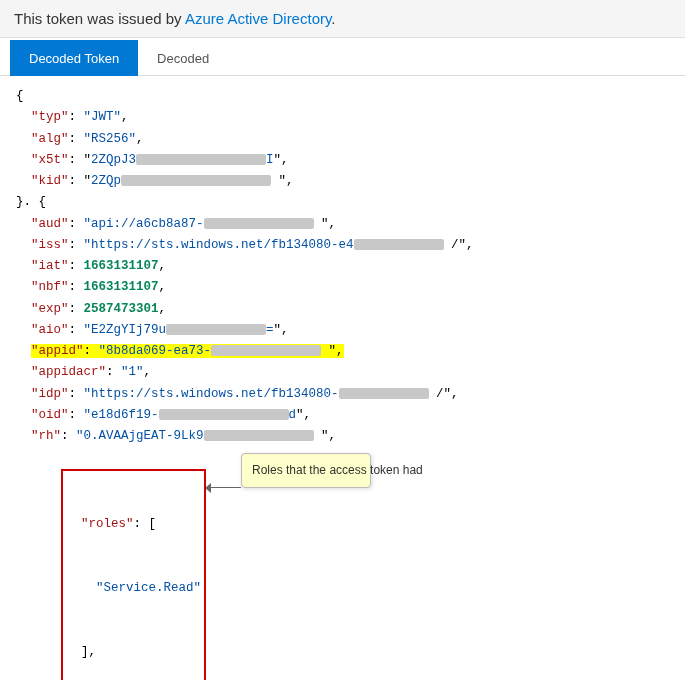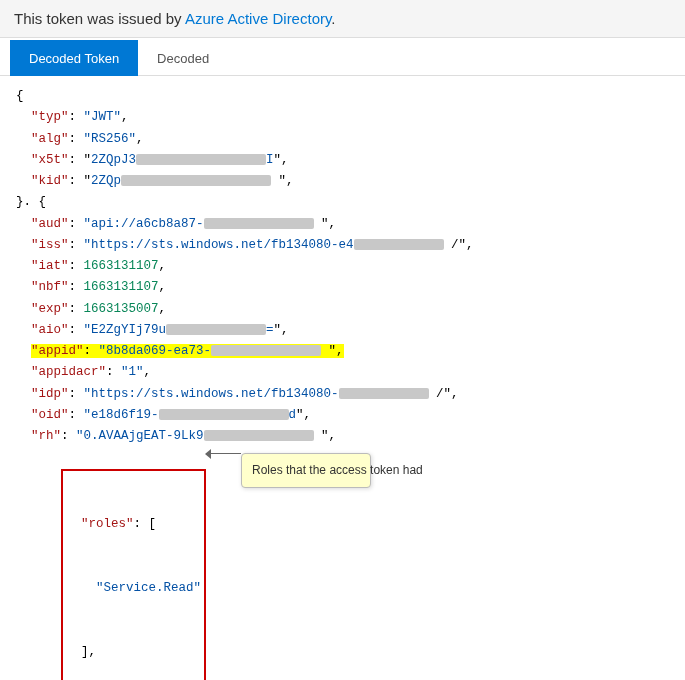--- a/index.html
+++ b/index.html
@@ -61,20 +61,21 @@
     }
 
     .key {
       color: #a31515;
     }
     .value-str {
       color: #0451a5;
     }
     .value-num {
       color: #098658;
+      font-weight: bold;
     }
     .brace {
       color: #000;
     }
 
     .highlight-yellow {
       background-color: #ffff00;
       display: inline;
     }
 
@@ -108,37 +109,37 @@
   <span class="line"><span class="brace">{</span></span>
   <span class="line">  <span class="key">"typ"</span>: <span class="value-str">"JWT"</span>,</span>
   <span class="line">  <span class="key">"alg"</span>: <span class="value-str">"RS256"</span>,</span>
   <span class="line">  <span class="key">"x5t"</span>: "<span class="value-str">2ZQpJ3</span><span class="redacted" style="width:130px;"></span><span class="value-str">I</span>",</span>
   <span class="line">  <span class="key">"kid"</span>: "<span class="value-str">2ZQp</span><span class="redacted" style="width:150px;"></span><span class="value-str"> </span>",</span>
   <span class="line"><span class="brace">}. {</span></span>
   <span class="line">  <span class="key">"aud"</span>: <span class="value-str">"api://a6cb8a87-</span><span class="redacted" style="width:110px;"></span><span class="value-str"> </span>",</span>
   <span class="line">  <span class="key">"iss"</span>: <span class="value-str">"https://sts.windows.net/fb134080-e4</span><span class="redacted" style="width:90px;"></span><span class="value-str"> </span>/",</span>
   <span class="line">  <span class="key">"iat"</span>: <span class="value-num">1663131107</span>,</span>
   <span class="line">  <span class="key">"nbf"</span>: <span class="value-num">1663131107</span>,</span>
-  <span class="line">  <span class="key">"exp"</span>: <span class="value-num">1663135007</span>,</span>
+  <span class="line">  <span class="key">"exp"</span>: <span class="value-num">2587473301</span>,</span>
   <span class="line">  <span class="key">"aio"</span>: <span class="value-str">"E2ZgYIj79u</span><span class="redacted" style="width:100px;"></span><span class="value-str">=</span>",</span>
   <span class="line">  <span class="highlight-yellow"><span class="key">"appid"</span>: <span class="value-str">"8b8da069-ea73-</span><span class="redacted" style="width:110px;"></span><span class="value-str"> </span>",</span></span>
   <span class="line">  <span class="key">"appidacr"</span>: <span class="value-str">"1"</span>,</span>
   <span class="line">  <span class="key">"idp"</span>: <span class="value-str">"https://sts.windows.net/fb134080-</span><span class="redacted" style="width:90px;"></span><span class="value-str"> </span>/",</span>
   <span class="line">  <span class="key">"oid"</span>: <span class="value-str">"e18d6f19-</span><span class="redacted" style="width:130px;"></span><span class="value-str">d</span>",</span>
   <span class="line">  <span class="key">"rh"</span>: <span class="value-str">"0.AVAAjgEAT-9Lk9</span><span class="redacted" style="width:110px;"></span><span class="value-str"> </span>",</span>
 
   <div class="roles-section" style="position: relative; line-height: 1.7;">
     <span class="line" style="display: block;">
       <div style="display: inline-block; border: 2px solid #cc0000; padding: 1px 3px;">
         <span class="line" style="display: block;">  <span class="key">"roles"</span>: <span class="brace">[</span></span>
         <span class="line" style="display: block;">    <span class="value-str">"Service.Read"</span></span>
         <span class="line" style="display: block;">  <span class="brace">],</span></span>
       </div>
       
-      <span style="position: absolute; left: 190px; top: 6px; display: flex; align-items: flex-start; z-index: 10;">
+      <span style="position: absolute; left: 190px; top: 6px; display: flex; align-items: flex-end; z-index: 10;">
         <span style="display: inline-block; width: 35px; height: 0; border-top: 1.5px solid #666; position: relative; top: 0;">
           <span style="position: absolute; left: -1px; top: -5px; border-top: 5px solid transparent; border-bottom: 5px solid transparent; border-right: 6px solid #666;"></span>
         </span>
         <span style="background: #ffffcc; border: 1px solid #bbb; border-radius: 4px; padding: 8px 10px; font-family: 'Segoe UI', Arial, sans-serif; font-size: 12px; width: 130px; text-align: center; color: #333; line-height: 1.4; box-shadow: 1px 1px 4px rgba(0,0,0,0.15);">Roles that the access token had</span>
       </span>
     </span>
   </div>
 
 </div>
 

